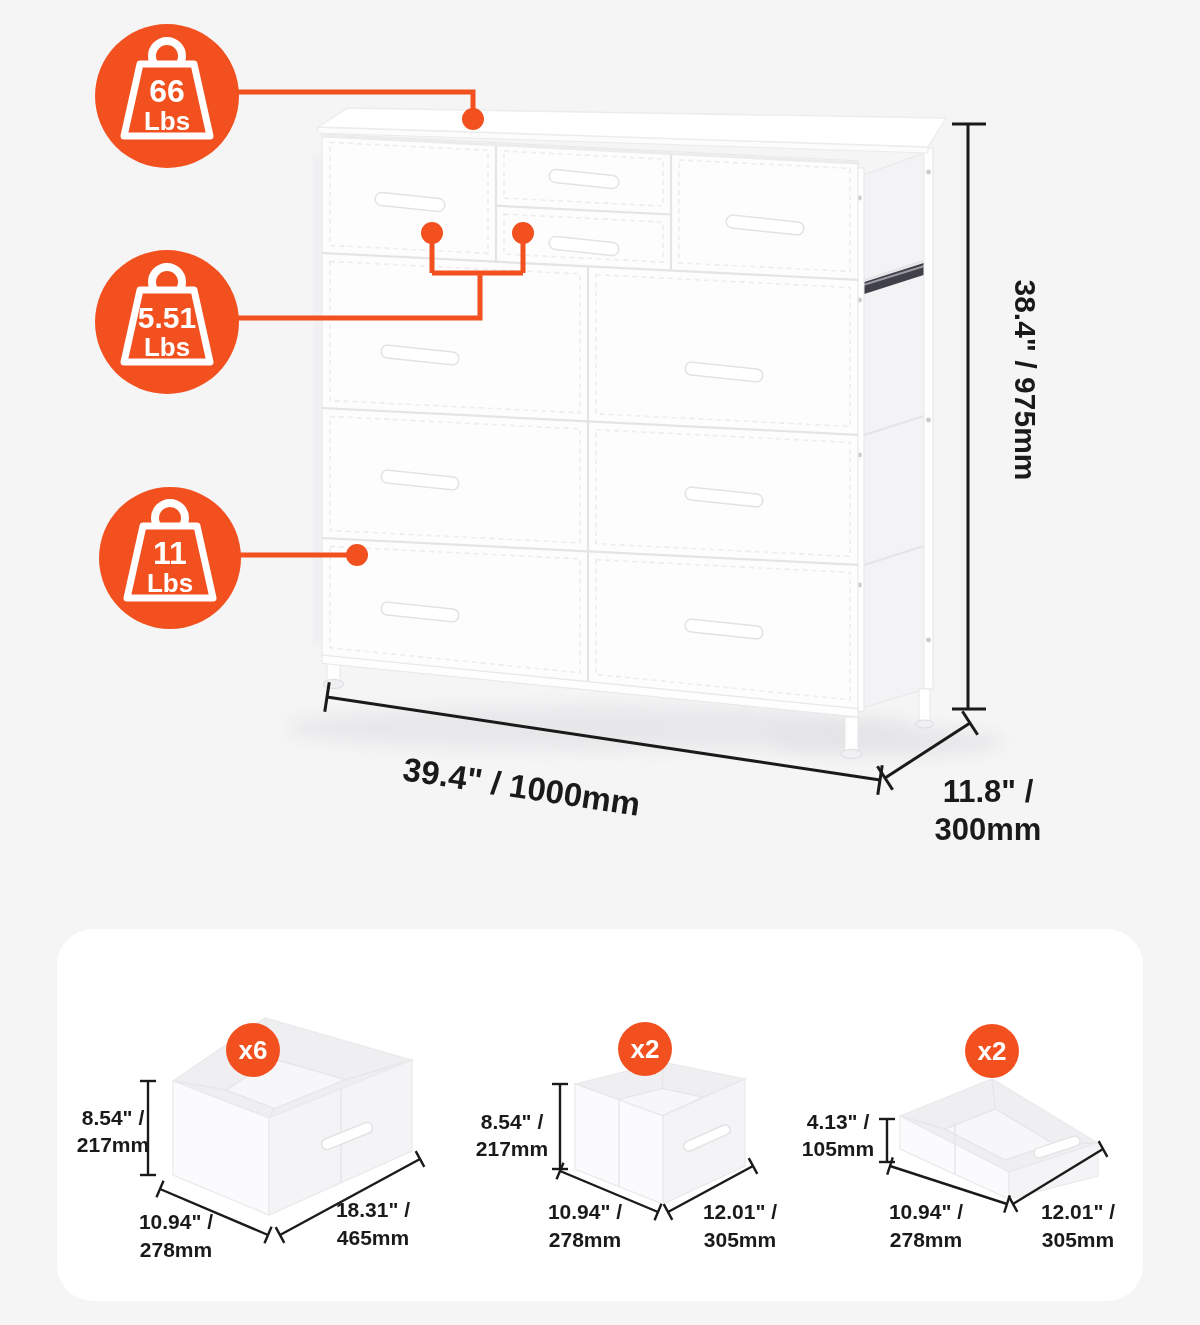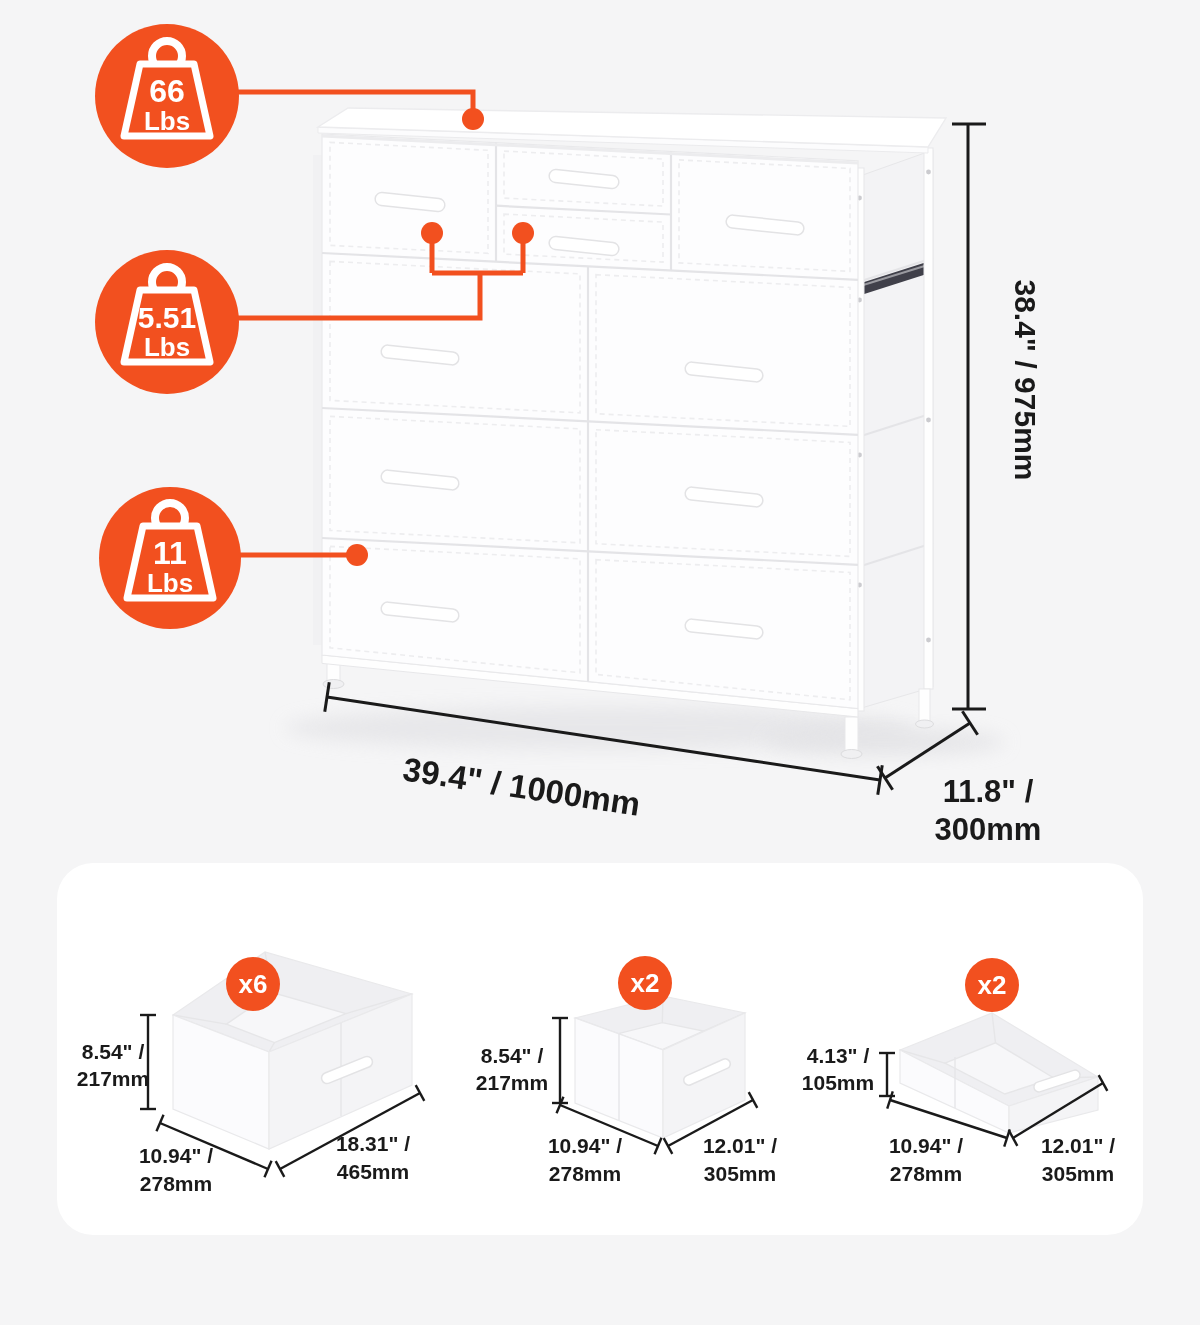--- a/index.html
+++ b/index.html
@@ -12,21 +12,21 @@
   html,body{margin:0;padding:0;}
   body{
     width:1200px;height:1325px;overflow:hidden;
     background:var(--bg);
     font-family:"Liberation Sans", sans-serif;
     position:relative;
   }
   .page{position:relative;width:1200px;height:1325px;}
   .main-svg{position:absolute;left:0;top:0;width:1200px;height:880px;display:block;}
   .card{
-    position:absolute;left:57px;top:863px;width:1086px;height:372px;
+    position:absolute;left:57px;top:929px;width:1086px;height:372px;
     background:var(--card);border-radius:36px;
   }
   .card svg{display:block;width:1086px;height:372px;}
 
   
   .accent-fill{fill:var(--accent);}
   .dim-line{stroke:var(--line);stroke-width:3;fill:none;stroke-linecap:butt;}
   .dim-line-sm{stroke:var(--line);stroke-width:2.4;fill:none;}
   .dim-text{fill:var(--line);font-weight:bold;}
   .seam{stroke:#e4e4e7;stroke-width:2.2;fill:none;}

